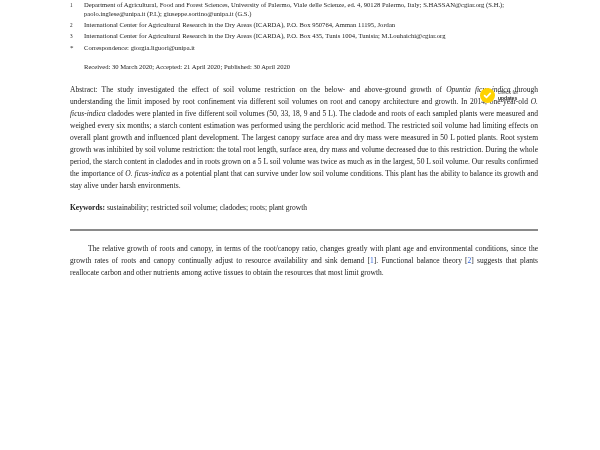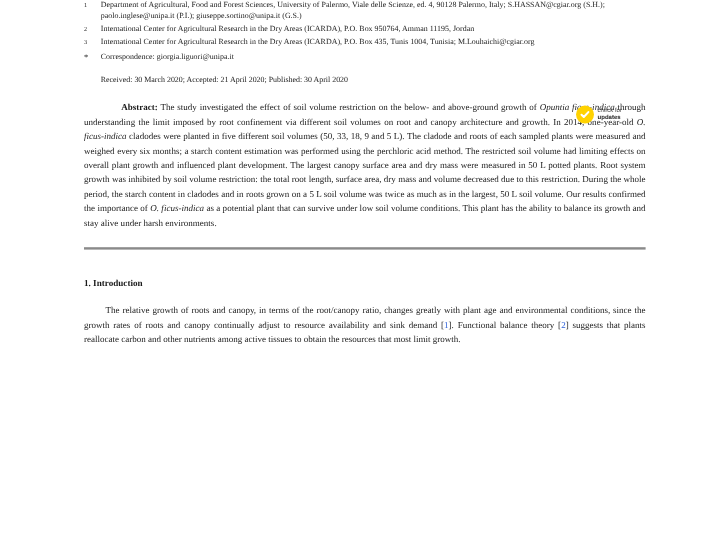--- a/index.html
+++ b/index.html
@@ -98,21 +98,21 @@
 
   
   .abstract {
     margin-top: 13px;
     font-size: 7.5px;
     line-height: 11.9px;
     text-align: justify;
     text-justify: inter-word;
     letter-spacing: 0.01px;
   }
-  .abstract b { font-weight: bold; margin-left: 31px; }
+  .abstract b { font-weight: normal; }
   .abstract i { font-style: italic; }
 
   .keywords {
     margin-top: 11px;
     font-size: 7.5px;
     line-height: 11.9px;
     text-align: left;
   }
   .keywords b { font-weight: bold; }
 
@@ -176,20 +176,20 @@
       </svg>
     </span>
     <span class="crossmark-text">
       <span class="l1">check for</span><br>
       <span class="l2">updates</span>
     </span>
   </div>
 
   <p class="abstract"><b>Abstract:</b><span> The study investigated the effect of soil volume restriction on the below- and above-ground growth of </span><i>Opuntia ficus-indica</i><span> through understanding the limit imposed by root confinement via different soil volumes on root and canopy architecture and growth. In 2014, one-year-old </span><i>O. ficus-indica</i><span> cladodes were planted in five different soil volumes (50, 33, 18, 9 and 5 L). The cladode and roots of each sampled plants were measured and weighed every six months; a starch content estimation was performed using the perchloric acid method. The restricted soil volume had limiting effects on overall plant growth and influenced plant development. The largest canopy surface area and dry mass were measured in 50 L potted plants. Root system growth was inhibited by soil volume restriction: the total root length, surface area, dry mass and volume decreased due to this restriction. During the whole period, the starch content in cladodes and in roots grown on a 5 L soil volume was twice as much as in the largest, 50 L soil volume. Our results confirmed the importance of </span><i>O. ficus-indica</i><span> as a potential plant that can survive under low soil volume conditions. This plant has the ability to balance its growth and stay alive under harsh environments.</span></p>
 
+  <p class="keywords"><b>Keywords:</b><span> sustainability; restricted soil volume; cladodes; roots; plant growth</span></p>
 
   <div class="rule"></div>
 
-  <h2 class="section-heading">1. Introduction</h2>
 
   <p class="body-para"><span>The relative growth of roots and canopy, in terms of the root/canopy ratio, changes greatly with plant age and environmental conditions, since the growth rates of roots and canopy continually adjust to resource availability and sink demand [</span><a class="cite">1</a><span>]. Functional balance theory [</span><a class="cite">2</a><span>] suggests that plants reallocate carbon and other nutrients among active tissues to obtain the resources that most limit growth.</span></p>
 
 </div>
 
 </body></html>

